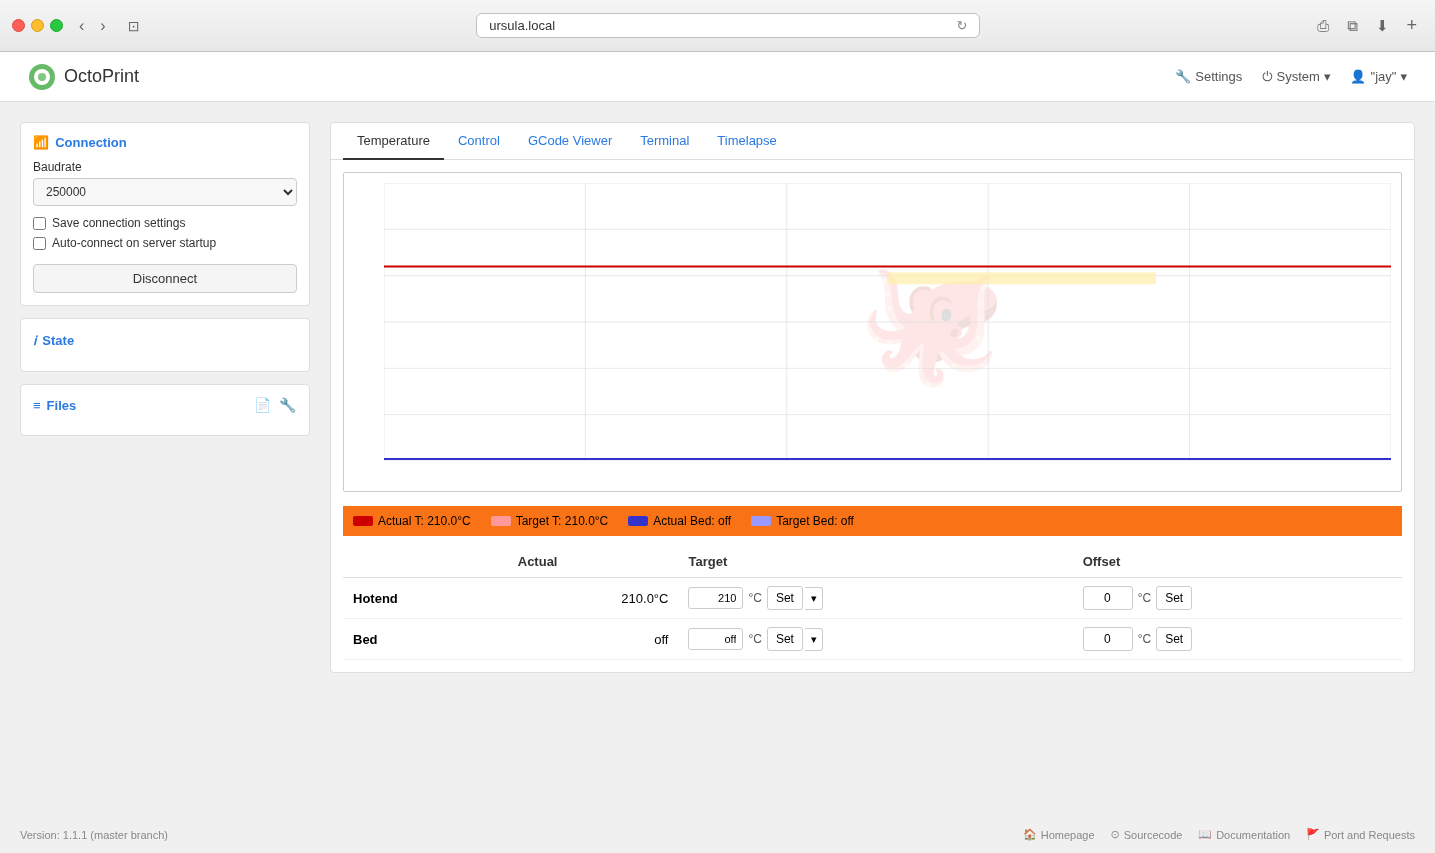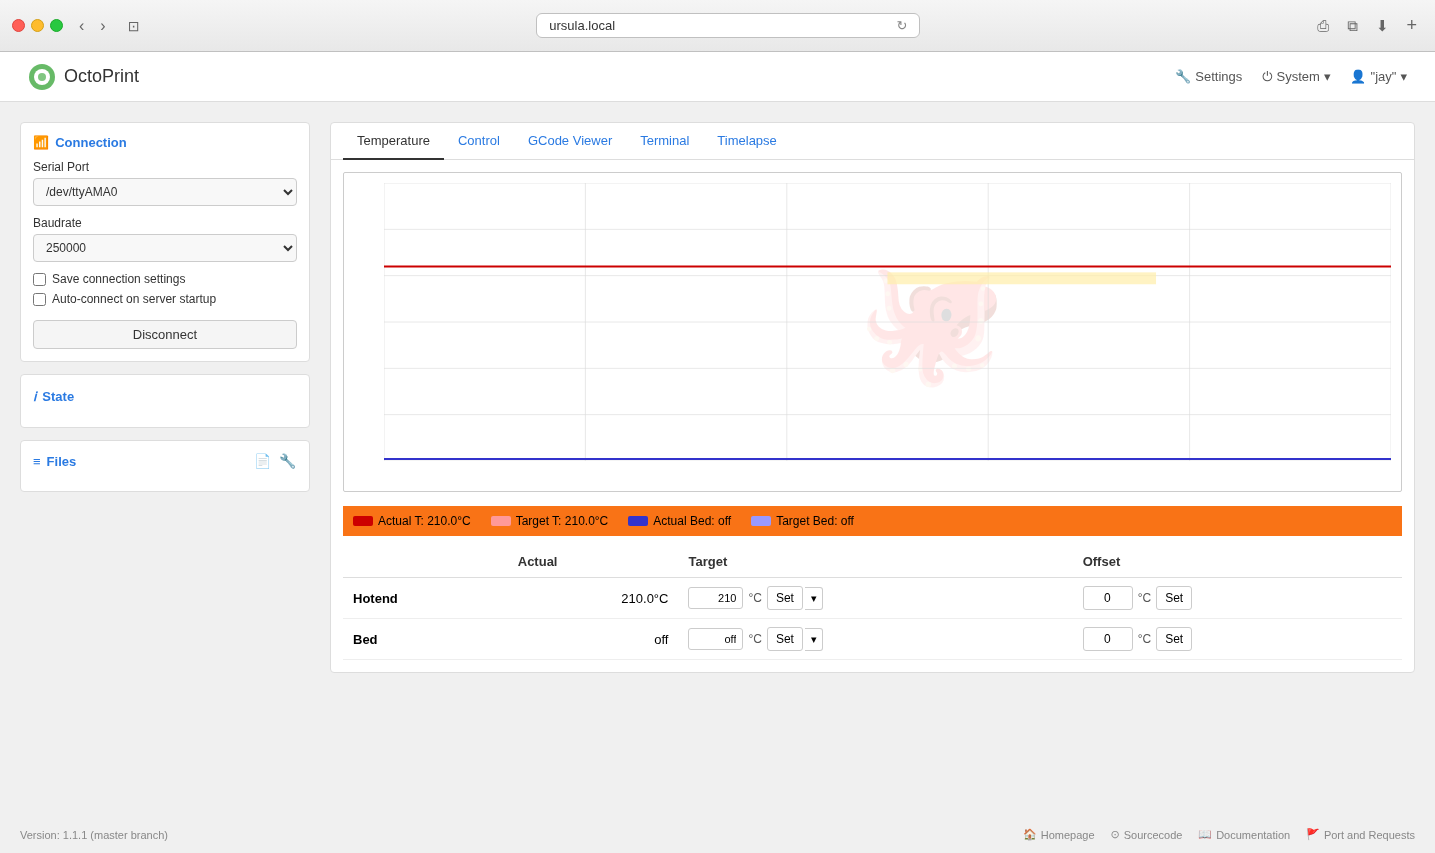--- a/index.html
+++ b/index.html
@@ -19,21 +19,21 @@
     .tl { width: 13px; height: 13px; border-radius: 50%; }
     .tl-red { background: #ff5f57; border: 1px solid #e0443e; }
     .tl-yellow { background: #febc2e; border: 1px solid #d4a017; }
     .tl-green { background: #28c840; border: 1px solid #1aab29; }
     .nav-btns { display: flex; gap: 4px; }
     .nav-btn { background: none; border: none; cursor: pointer; font-size: 16px; color: #666; padding: 2px 6px; }
     .nav-btn:disabled { color: #ccc; }
     .window-btn { background: none; border: none; cursor: pointer; font-size: 14px; color: #666; padding: 2px 6px; }
     .address-bar-wrap { flex: 1; display: flex; justify-content: center; }
     .address-bar {
-      width: 384px;
+      width: 504px;
       background: white;
       border: 1px solid #c0c0c0;
       border-radius: 6px;
       padding: 4px 12px;
       font-size: 13px;
       color: #333;
       display: flex;
       align-items: center;
       justify-content: space-between;
     }
@@ -343,26 +343,20 @@
   <div class="main-content">
 
     <div class="left-panel">
 
       <div class="panel-section">
         <div class="section-header">
           <span>📶</span>
           <span>Connection</span>
         </div>
 
-        <div class="form-group">
-          <label class="form-label">Serial Port</label>
-          <select class="form-select">
-            <option>/dev/ttyAMA0</option>
-          </select>
-        </div>
 
         <div class="form-group">
           <label class="form-label">Baudrate</label>
           <select class="form-select">
             <option>250000</option>
           </select>
         </div>
 
         <div class="checkbox-group">
           <input type="checkbox" id="saveConn" style="">

